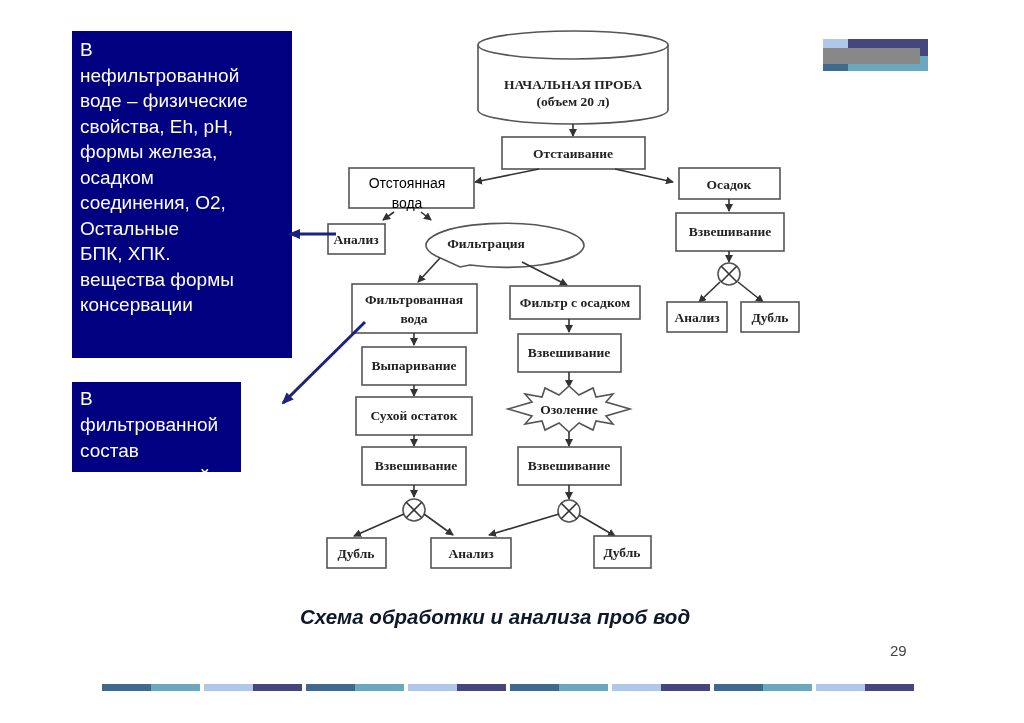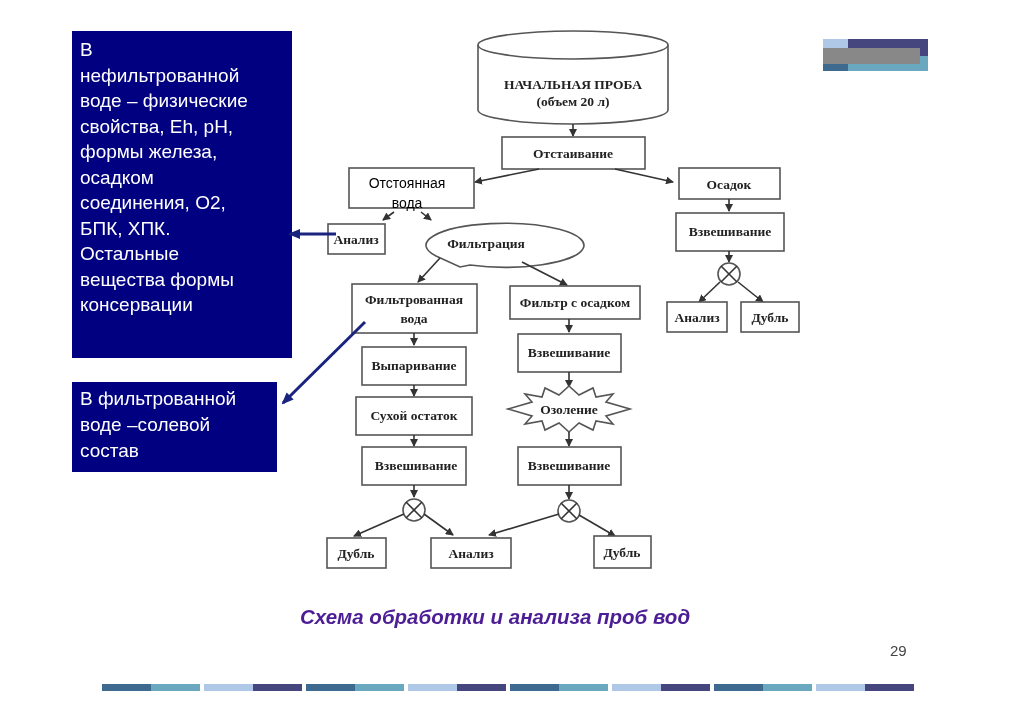--- a/index.html
+++ b/index.html
@@ -1,26 +1,26 @@
 <!DOCTYPE html>
 <html><head>
 <meta charset="utf-8">
 <style>
   html, body { margin:0; padding:0; }
   body { width:1024px; height:723px; background:#ffffff; position:relative; overflow:hidden; font-family:"Liberation Sans", sans-serif; }
   .note { position:absolute; background:#000080; color:#ffffff; font-family:"Liberation Sans", sans-serif; font-size:19px; line-height:25.5px; padding:6px 8px; box-sizing:border-box; }
   #note1 { left:72px; top:31px; width:220px; height:327px; }
-  #note2 { left:72px; top:382px; width:205px; height:90px; line-height:26px; padding-top:4px; }
+  #note2 { left:72px; top:382px; width:169px; height:90px; line-height:26px; padding-top:4px; }
   svg#flow { position:absolute; left:0; top:0; }
   .box { fill:#ffffff; stroke:#555555; stroke-width:1.6; }
   .lbl { font-family:"Liberation Serif", serif; font-weight:bold; font-size:13.5px; fill:#222222; }
   .lbl-sans { font-family:"Liberation Sans", sans-serif; font-size:14px; fill:#000000; }
   .edge { stroke:#333333; stroke-width:1.6; fill:none; }
   .blue-edge { stroke:#1a237e; stroke-width:3; fill:none; }
-  #caption { position:absolute; left:300px; top:605px; color:#4c1d95; font-weight:bold; font-style:italic; font-size:20.5px; font-family:"Liberation Sans", sans-serif; }
+  #caption { position:absolute; left:300px; top:605px; color:#0f172a; font-weight:bold; font-style:italic; font-size:20.5px; font-family:"Liberation Sans", sans-serif; }
   #page-number { position:absolute; left:855px; top:642px; color:#444444; font-size:15px; font-family:"Liberation Sans", sans-serif;margin-left:35px; }
   #footer-bar { position:absolute; left:102px; top:684px; height:7px; width:815px; display:flex; gap:4.5px; }
   .seg { display:flex; width:97.5px; height:7px; }
   .seg span { flex:1; display:block; }
   #corner-logo { position:absolute; left:823px; top:39px; width:105px; height:32px; }
 </style>
 </head>
 <body>
 
 <svg id="corner-logo" viewBox="0 0 105 32">
@@ -34,29 +34,29 @@
 </svg>
 
 <div class="note" id="note1">
     <div>В</div>
     <div>нефильтрованной</div>
     <div>воде – физические</div>
     <div>свойства, Eh, pH,</div>
     <div>формы железа,</div>
     <div>осадком</div>
     <div>соединения, О2,</div>
+    <div>Остальные</div>
     <div>БПК, ХПК.</div>
-    <div>Остальные</div>
     <div>вещества формы</div>
     <div>консервации</div>
   </div>
 <div class="note" id="note2">
     <div>В фильтрованной</div>
+    <div>состав</div>
     <div>воде –солевой</div>
-    <div>состав</div>
   </div>
 
 <svg id="flow" width="1024" height="723">
   <defs>
     <marker id="ah" markerWidth="8" markerHeight="8" refX="7" refY="4" orient="auto" markerUnits="userSpaceOnUse">
       <path d="M0,0 L8,4 L0,8 Z" fill="#333"></path>
     </marker>
     <marker id="ahb" markerWidth="12" markerHeight="10" refX="10" refY="5" orient="auto" markerUnits="userSpaceOnUse">
       <path d="M0,0 L12,5 L0,10 Z" fill="#1a237e"></path>
     </marker>

